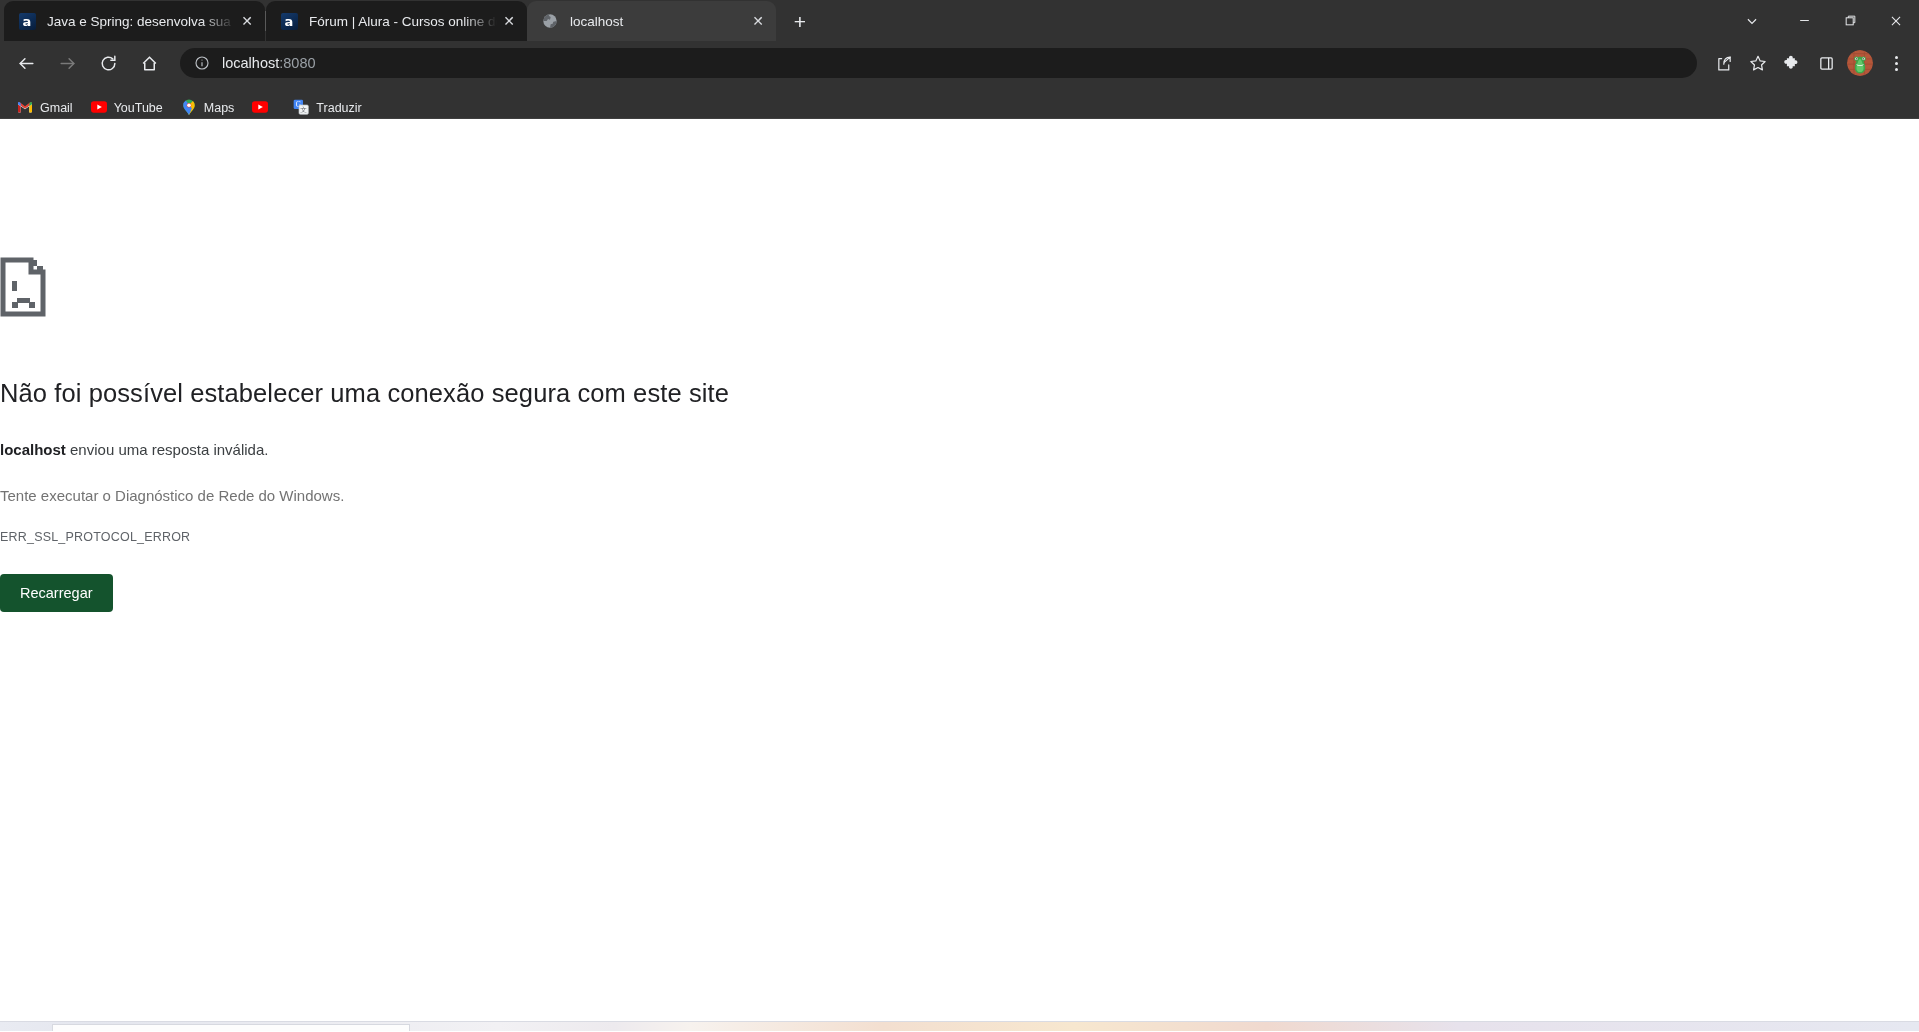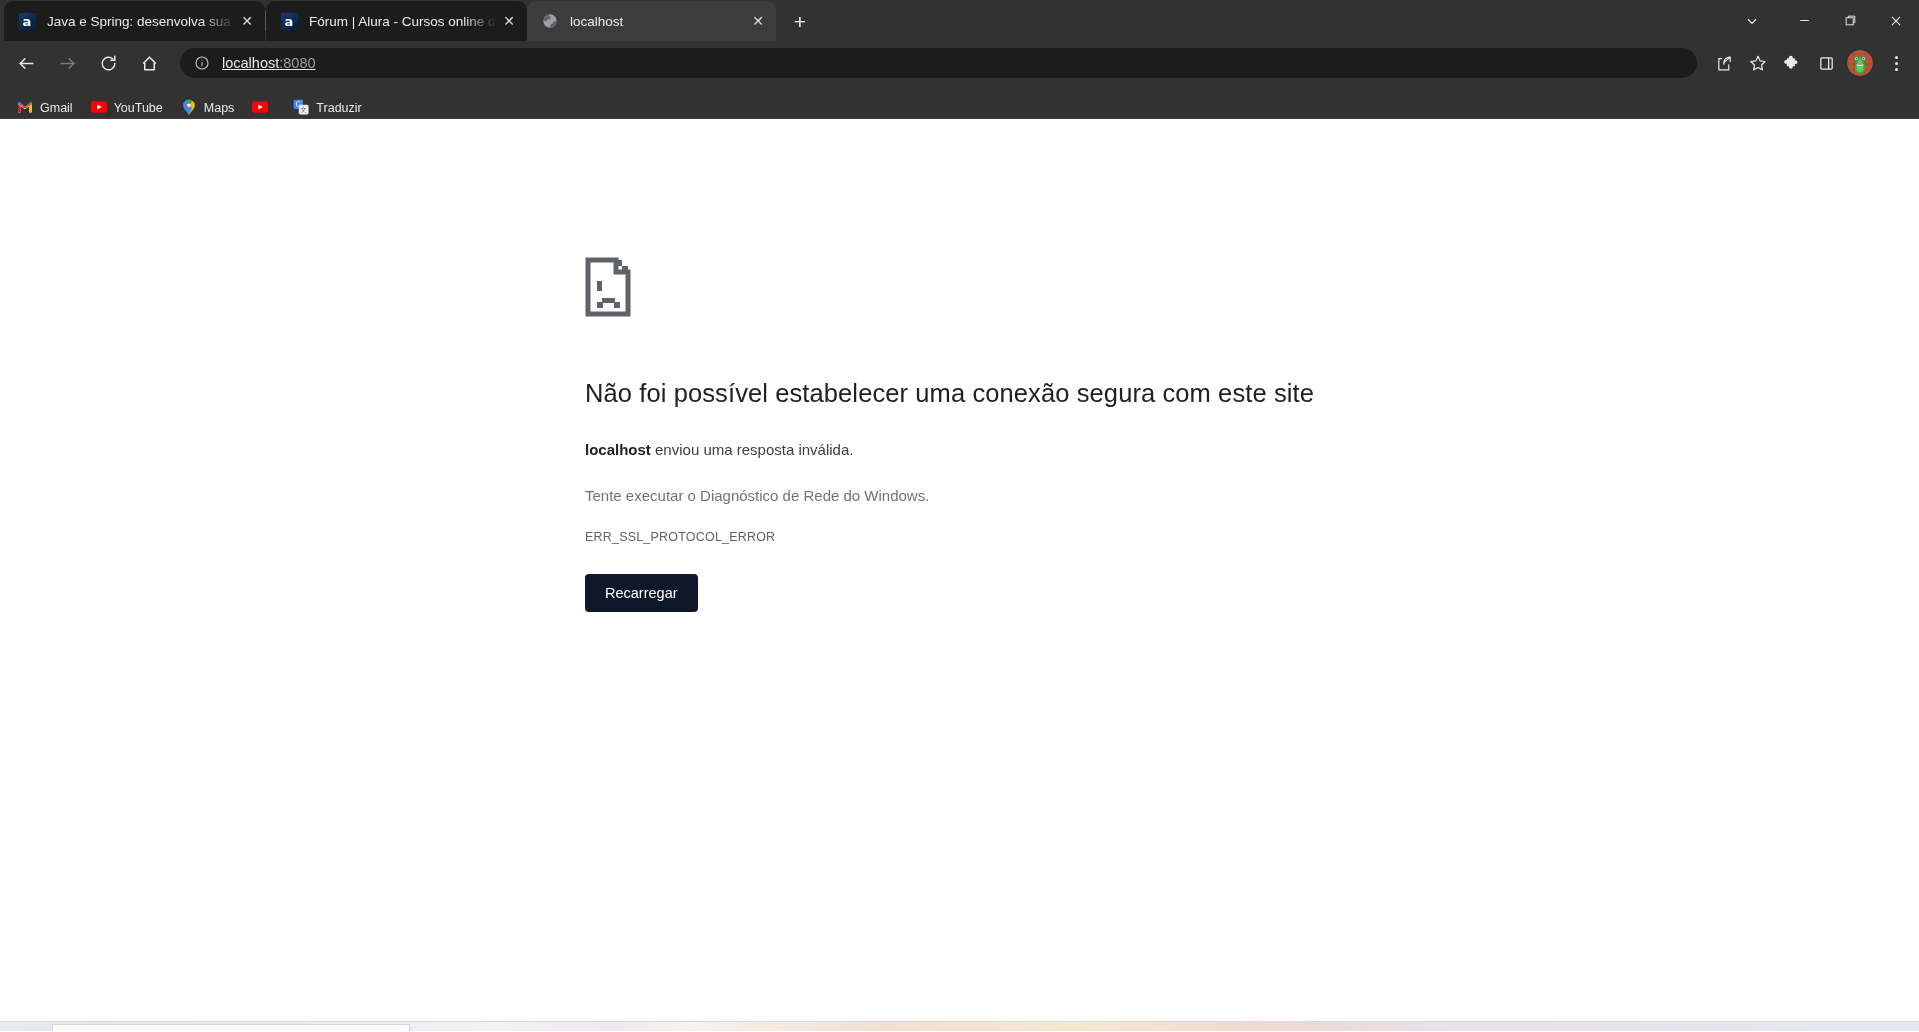--- a/index.html
+++ b/index.html
@@ -135,21 +135,20 @@
   .omnibox-icon {
     width: 18px; height: 18px;
     flex: 0 0 18px;
     margin-right: 11px;
     display: flex; align-items: center; justify-content: center;
   }
   .omnibox-text {
     font-size: 14.5px;
     color: #e8eaed;
     white-space: nowrap;
-    text-decoration: underline;
   }
   .omnibox-text .dim { color: #9aa0a6; }
   .tbicon {
     width: 30px; height: 30px;
     margin-left: 4px;
     border-radius: 50%;
     display: flex; align-items: center; justify-content: center;
     cursor: pointer;
     flex: 0 0 30px;
   }
@@ -205,21 +204,20 @@
 
   
   .viewport {
     position: relative;
     height: 912px;
     background: #ffffff;
     overflow: hidden;
   }
   .errpage {
     padding-top: 138px;
-    padding-left: 585px;
     max-width: 1320px;
   }
   .err-icon { margin-bottom: 56px; }
   .err-h1 {
     font-size: 25.5px;
     font-weight: 400;
     color: #202124;
     line-height: 1.32;
     max-width: 745px;
     margin-bottom: 27px;
@@ -242,21 +240,21 @@
     width: fit-content;
   }
   .err-code {
     font-size: 12.5px;
     color: #5f6368;
     letter-spacing: .2px;
     margin-bottom: 30px;
   }
   .reload-btn {
     display: inline-block;
-    background: #0f172a;
+    background: #14532d;
     color: #ffffff;
     border: none;
     border-radius: 4px;
     font-size: 14.5px;
     font-family: "Liberation Sans", sans-serif;
     padding: 11px 20px;
     cursor: pointer;
   }
 
   

